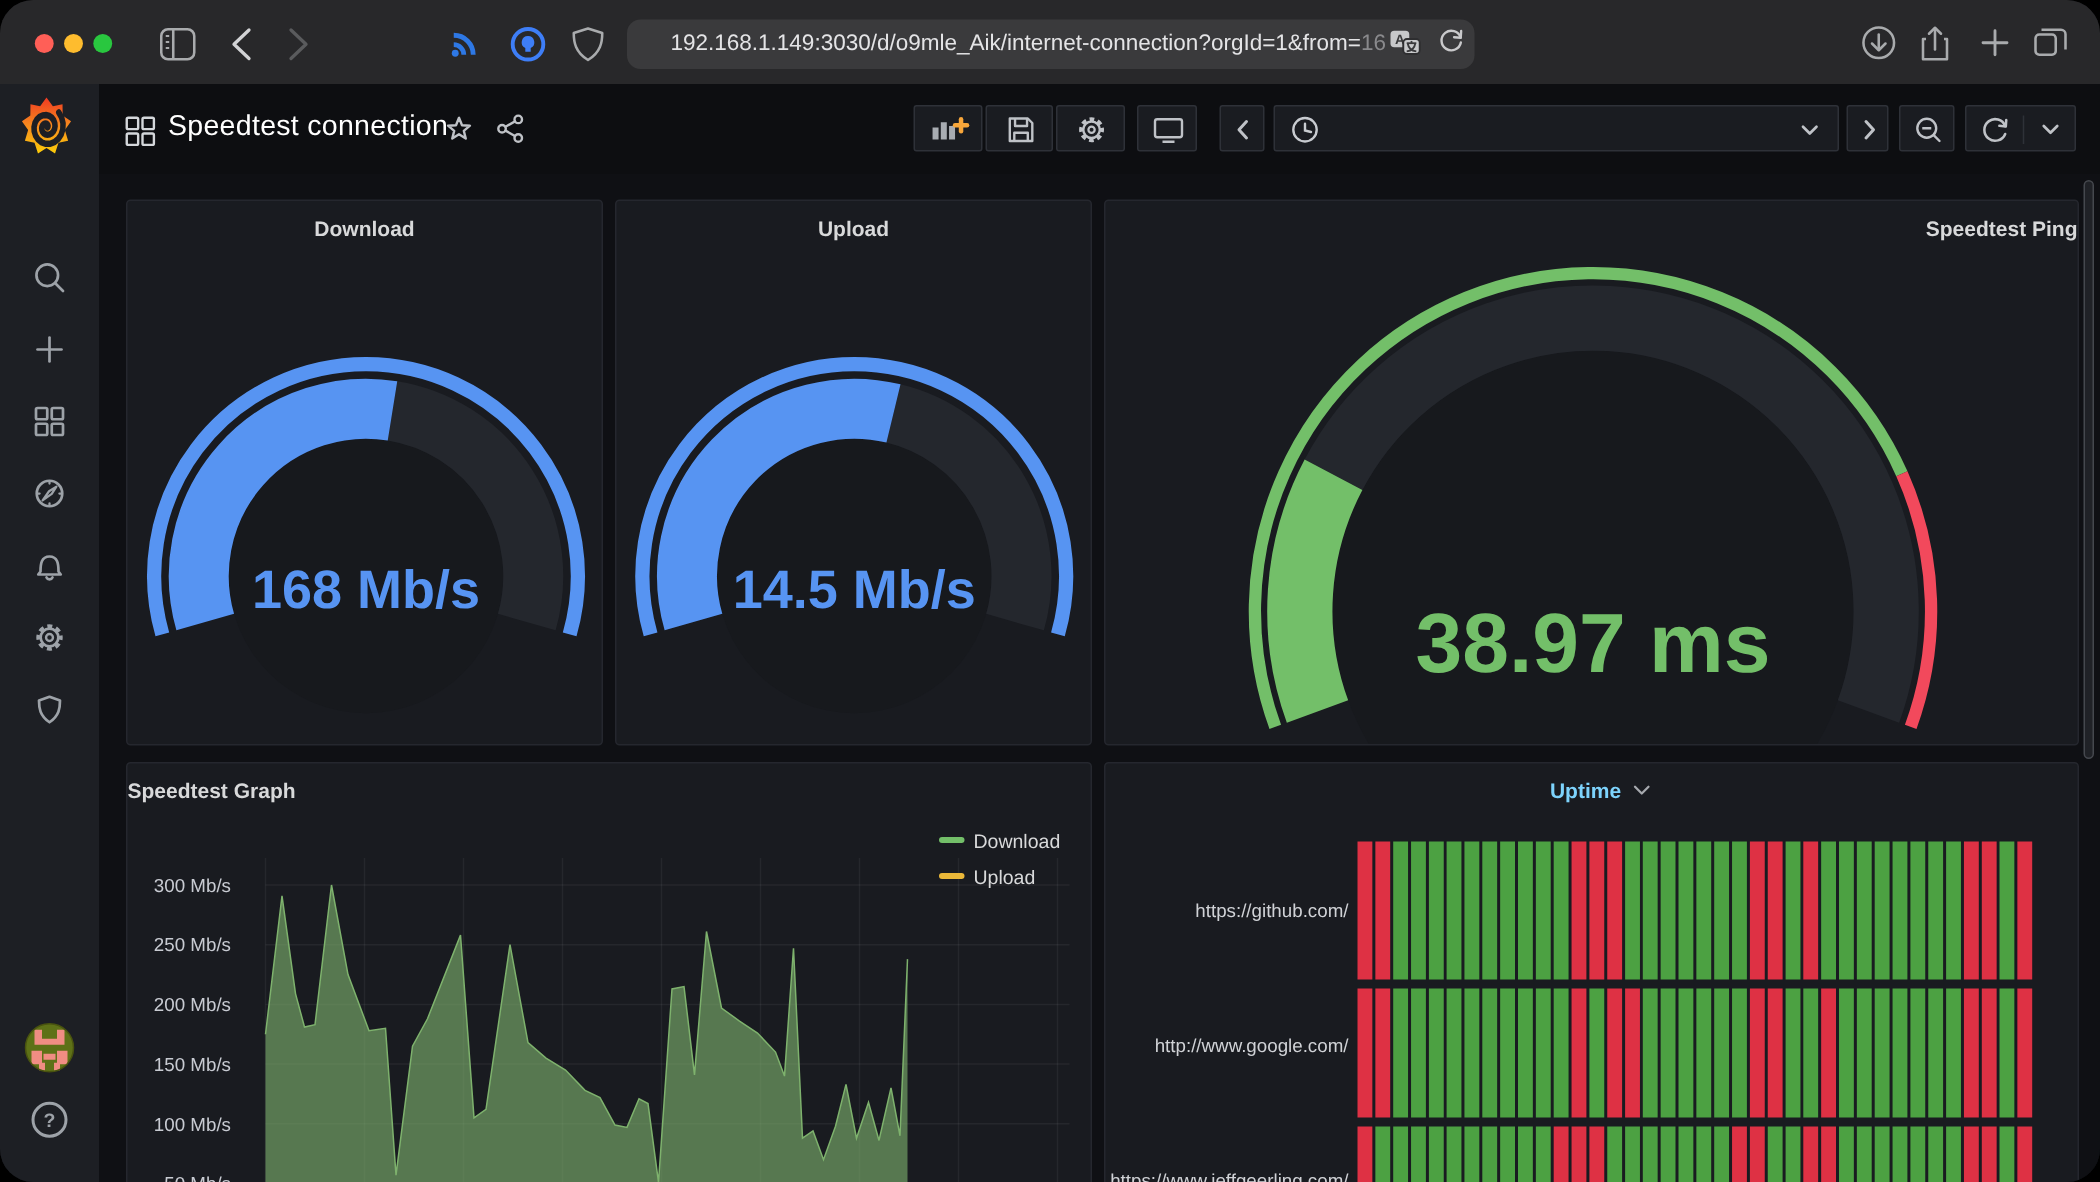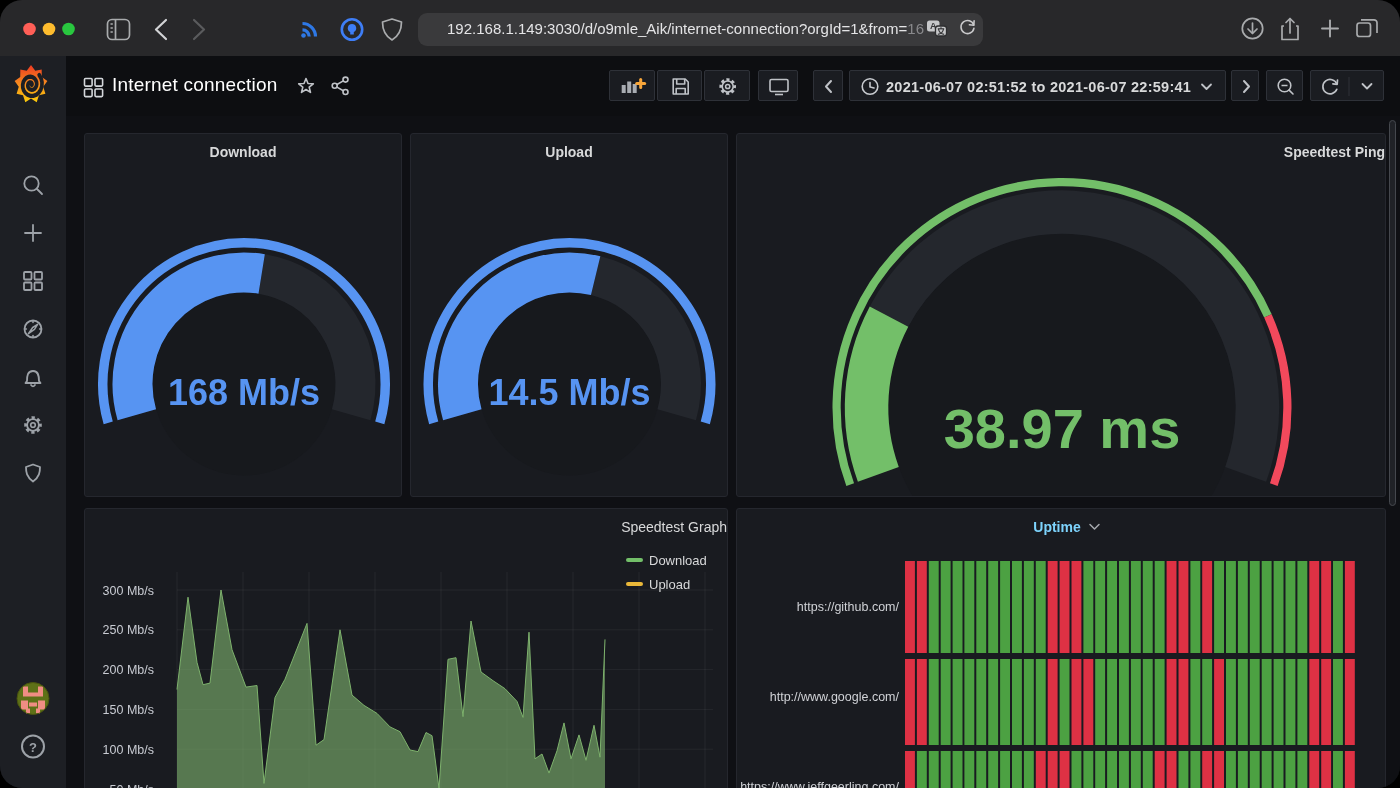--- a/index.html
+++ b/index.html
@@ -130,21 +130,21 @@
           <stop offset="0" stop-color="#EF3A22"></stop>
           <stop offset="0.5" stop-color="#F68A1E"></stop>
           <stop offset="1" stop-color="#FCCC0A"></stop>
         </linearGradient>
       </defs>
 <g transform="translate(31,28.25) scale(0.84,0.97) translate(-33,-28.5)">
 <path d="M 33.00 8.70 L 27.94 14.59 L 20.27 13.33 L 20.18 21.10 L 13.50 25.06 L 18.42 31.07 L 15.85 38.40 L 23.49 39.84 L 26.23 47.11 L 33.00 43.30 L 39.77 47.11 L 42.51 39.84 L 50.15 38.40 L 47.58 31.07 L 52.50 25.06 L 45.82 21.10 L 45.73 13.33 L 38.06 14.59 Z" fill="url(#lg)"></path>
 <polyline points="33.76,29.24 34.00,29.00 34.17,28.63 34.20,28.16 34.05,27.64 33.68,27.14 33.11,26.76 32.37,26.58 31.53,26.65 30.69,27.02 29.94,27.69 29.42,28.64 29.20,29.78 29.35,31.02 29.93,32.23 30.91,33.26 32.23,33.97 33.80,34.26 35.46,34.05 37.06,33.30 38.42,32.03 39.37,30.33 39.78,28.33 39.54,26.22 38.64,24.20 37.11,22.47 35.05,21.25 32.62,20.68 30.05,20.89 27.57,21.90 25.44,23.67 23.90,26.08 23.13,28.93 23.26,31.98 24.34,34.93 26.32,37.50 29.05,39.40 32.32,40.42 35.85,40.41 39.29,39.31 42.33,37.16 44.63,34.13 45.95,30.45 46.11,26.45 45.03,22.49 42.76,18.96" fill="none" stroke="#1D1F24" stroke-width="4.4" stroke-linecap="round"></polyline>
 </g>
     </svg>
-  <span style="position:absolute;left:112px;top:74px;font-size:19px;font-weight:500;color:#FFFFFF;letter-spacing:0.2px">Internet connection</span>
+  <span style="position:absolute;left:112px;top:74px;font-size:19px;font-weight:500;color:#FFFFFF;letter-spacing:0.2px">Speedtest connection</span>
   <svg width="1336" height="56" style="position:absolute;left:64px;top:56px">
 <g stroke="#D4D7DB" stroke-width="1.6" fill="none">
 <rect x="20.5" y="22.5" width="7.6" height="7.6" rx="1"></rect>
         <rect x="31" y="22.5" width="7.6" height="7.6" rx="1"></rect>
 <rect x="20.5" y="33" width="7.6" height="7.6" rx="1"></rect>
         <rect x="31" y="33" width="7.6" height="7.6" rx="1"></rect>
 </g>
 <g stroke="#BFC2C7" stroke-width="1.6" fill="none" stroke-linejoin="round" stroke-linecap="round">
 <path d="M 242.0 22.5 L 240.0 27.5 L 234.7 27.8 L 238.8 31.2 L 237.5 36.4 L 242.0 33.5 L 246.5 36.4 L 245.2 31.2 L 249.3 27.8 L 244.0 27.5 Z"></path>
 <circle cx="270.7" cy="29.8" r="2.5"></circle>
@@ -201,21 +201,20 @@
           <path d="M 17 10 L 12 15.5 L 17 21" stroke="#BFC2C7" stroke-width="2" fill="none" stroke-linecap="round" stroke-linejoin="round"></path>
         </svg>
       </div>
       <div style="position:absolute;left:785px;top:14px;width:377px;height:31px;background:#1A1C21;border:1px solid #2E3138;border-radius:2px;box-sizing:border-box">
         <svg width="100%" height="100%" style="position:absolute;left:0;top:0">
           <g transform="translate(20,15.5)" stroke="#C8CBD0" stroke-width="1.6" fill="none" stroke-linecap="round">
             <circle r="7.8"></circle>
             <path d="M 0 -4 L 0 0.5 L 4 1.5"></path>
           </g>
         </svg>
-<span style="position:absolute;left:36px;top:7.5px;font-size:14.5px;font-weight:bold;color:#D8D9DA;letter-spacing:0.26px">2021-06-07 02:51:52 to 2021-06-07 22:59:41</span>
 <svg width="100%" height="100%" style="position:absolute;left:0;top:0">
           <path d="M 352 13.5 L 356.5 18 L 361 13.5" stroke="#BFC2C7" stroke-width="1.8" fill="none" stroke-linecap="round" stroke-linejoin="round"></path>
         </svg>
       </div>
       <div style="position:absolute;left:1167px;top:14px;width:28px;height:31px;background:#1A1C21;border:1px solid #2E3138;border-radius:2px;box-sizing:border-box">
         <svg width="100%" height="100%" style="position:absolute;left:0;top:0">
           <path d="M 12 10 L 17 15.5 L 12 21" stroke="#BFC2C7" stroke-width="2" fill="none" stroke-linecap="round" stroke-linejoin="round"></path>
         </svg>
       </div>
       <div style="position:absolute;left:1202px;top:14px;width:37px;height:31px;background:#1A1C21;border:1px solid #2E3138;border-radius:2px;box-sizing:border-box">
@@ -292,21 +291,21 @@
         <text x="69" y="125.3" text-anchor="end" font-size="12.5" fill="#C8CBD2" font-family="Liberation Sans, sans-serif">250 Mb/s</text>
         <text x="69" y="165.1" text-anchor="end" font-size="12.5" fill="#C8CBD2" font-family="Liberation Sans, sans-serif">200 Mb/s</text>
         <text x="69" y="204.9" text-anchor="end" font-size="12.5" fill="#C8CBD2" font-family="Liberation Sans, sans-serif">150 Mb/s</text>
         <text x="69" y="244.7" text-anchor="end" font-size="12.5" fill="#C8CBD2" font-family="Liberation Sans, sans-serif">100 Mb/s</text>
         <text x="69" y="284.5" text-anchor="end" font-size="12.5" fill="#C8CBD2" font-family="Liberation Sans, sans-serif">50 Mb/s</text>
         <rect x="541" y="49" width="17" height="4" rx="2" fill="#73BF69"></rect>
         <text x="564" y="56" font-size="13" fill="#D8D9DA" font-family="Liberation Sans, sans-serif">Download</text>
         <rect x="541" y="73" width="17" height="4" rx="2" fill="#EAB839"></rect>
         <text x="564" y="80" font-size="13" fill="#D8D9DA" font-family="Liberation Sans, sans-serif">Upload</text>
       </svg>
-      <span style="position:absolute;left:0;right:0;top:10px;text-align:right;font-size:14px;font-weight:normal;color:#D8D9DA">Speedtest Graph</span>
+      <span style="position:absolute;left:0;right:0;top:10px;text-align:left;font-size:14px;font-weight:bold;color:#D8D9DA">Speedtest Graph</span>
     </div>
     <div style="position:absolute;left:736px;top:508px;width:650px;height:300px;background:#191B20;border:1px solid #25272E;border-radius:3px;box-sizing:border-box;overflow:hidden">
       <svg width="650" height="300" style="position:absolute;left:0;top:0">
         <rect x="168.0" y="52" width="9.9" height="92" fill="#DE3144"></rect>
         <rect x="179.9" y="52" width="9.9" height="92" fill="#DE3144"></rect>
         <rect x="191.8" y="52" width="9.9" height="92" fill="#4CA142"></rect>
         <rect x="203.7" y="52" width="9.9" height="92" fill="#4CA142"></rect>
         <rect x="215.6" y="52" width="9.9" height="92" fill="#4CA142"></rect>
         <rect x="227.4" y="52" width="9.9" height="92" fill="#4CA142"></rect>
         <rect x="239.3" y="52" width="9.9" height="92" fill="#4CA142"></rect>

